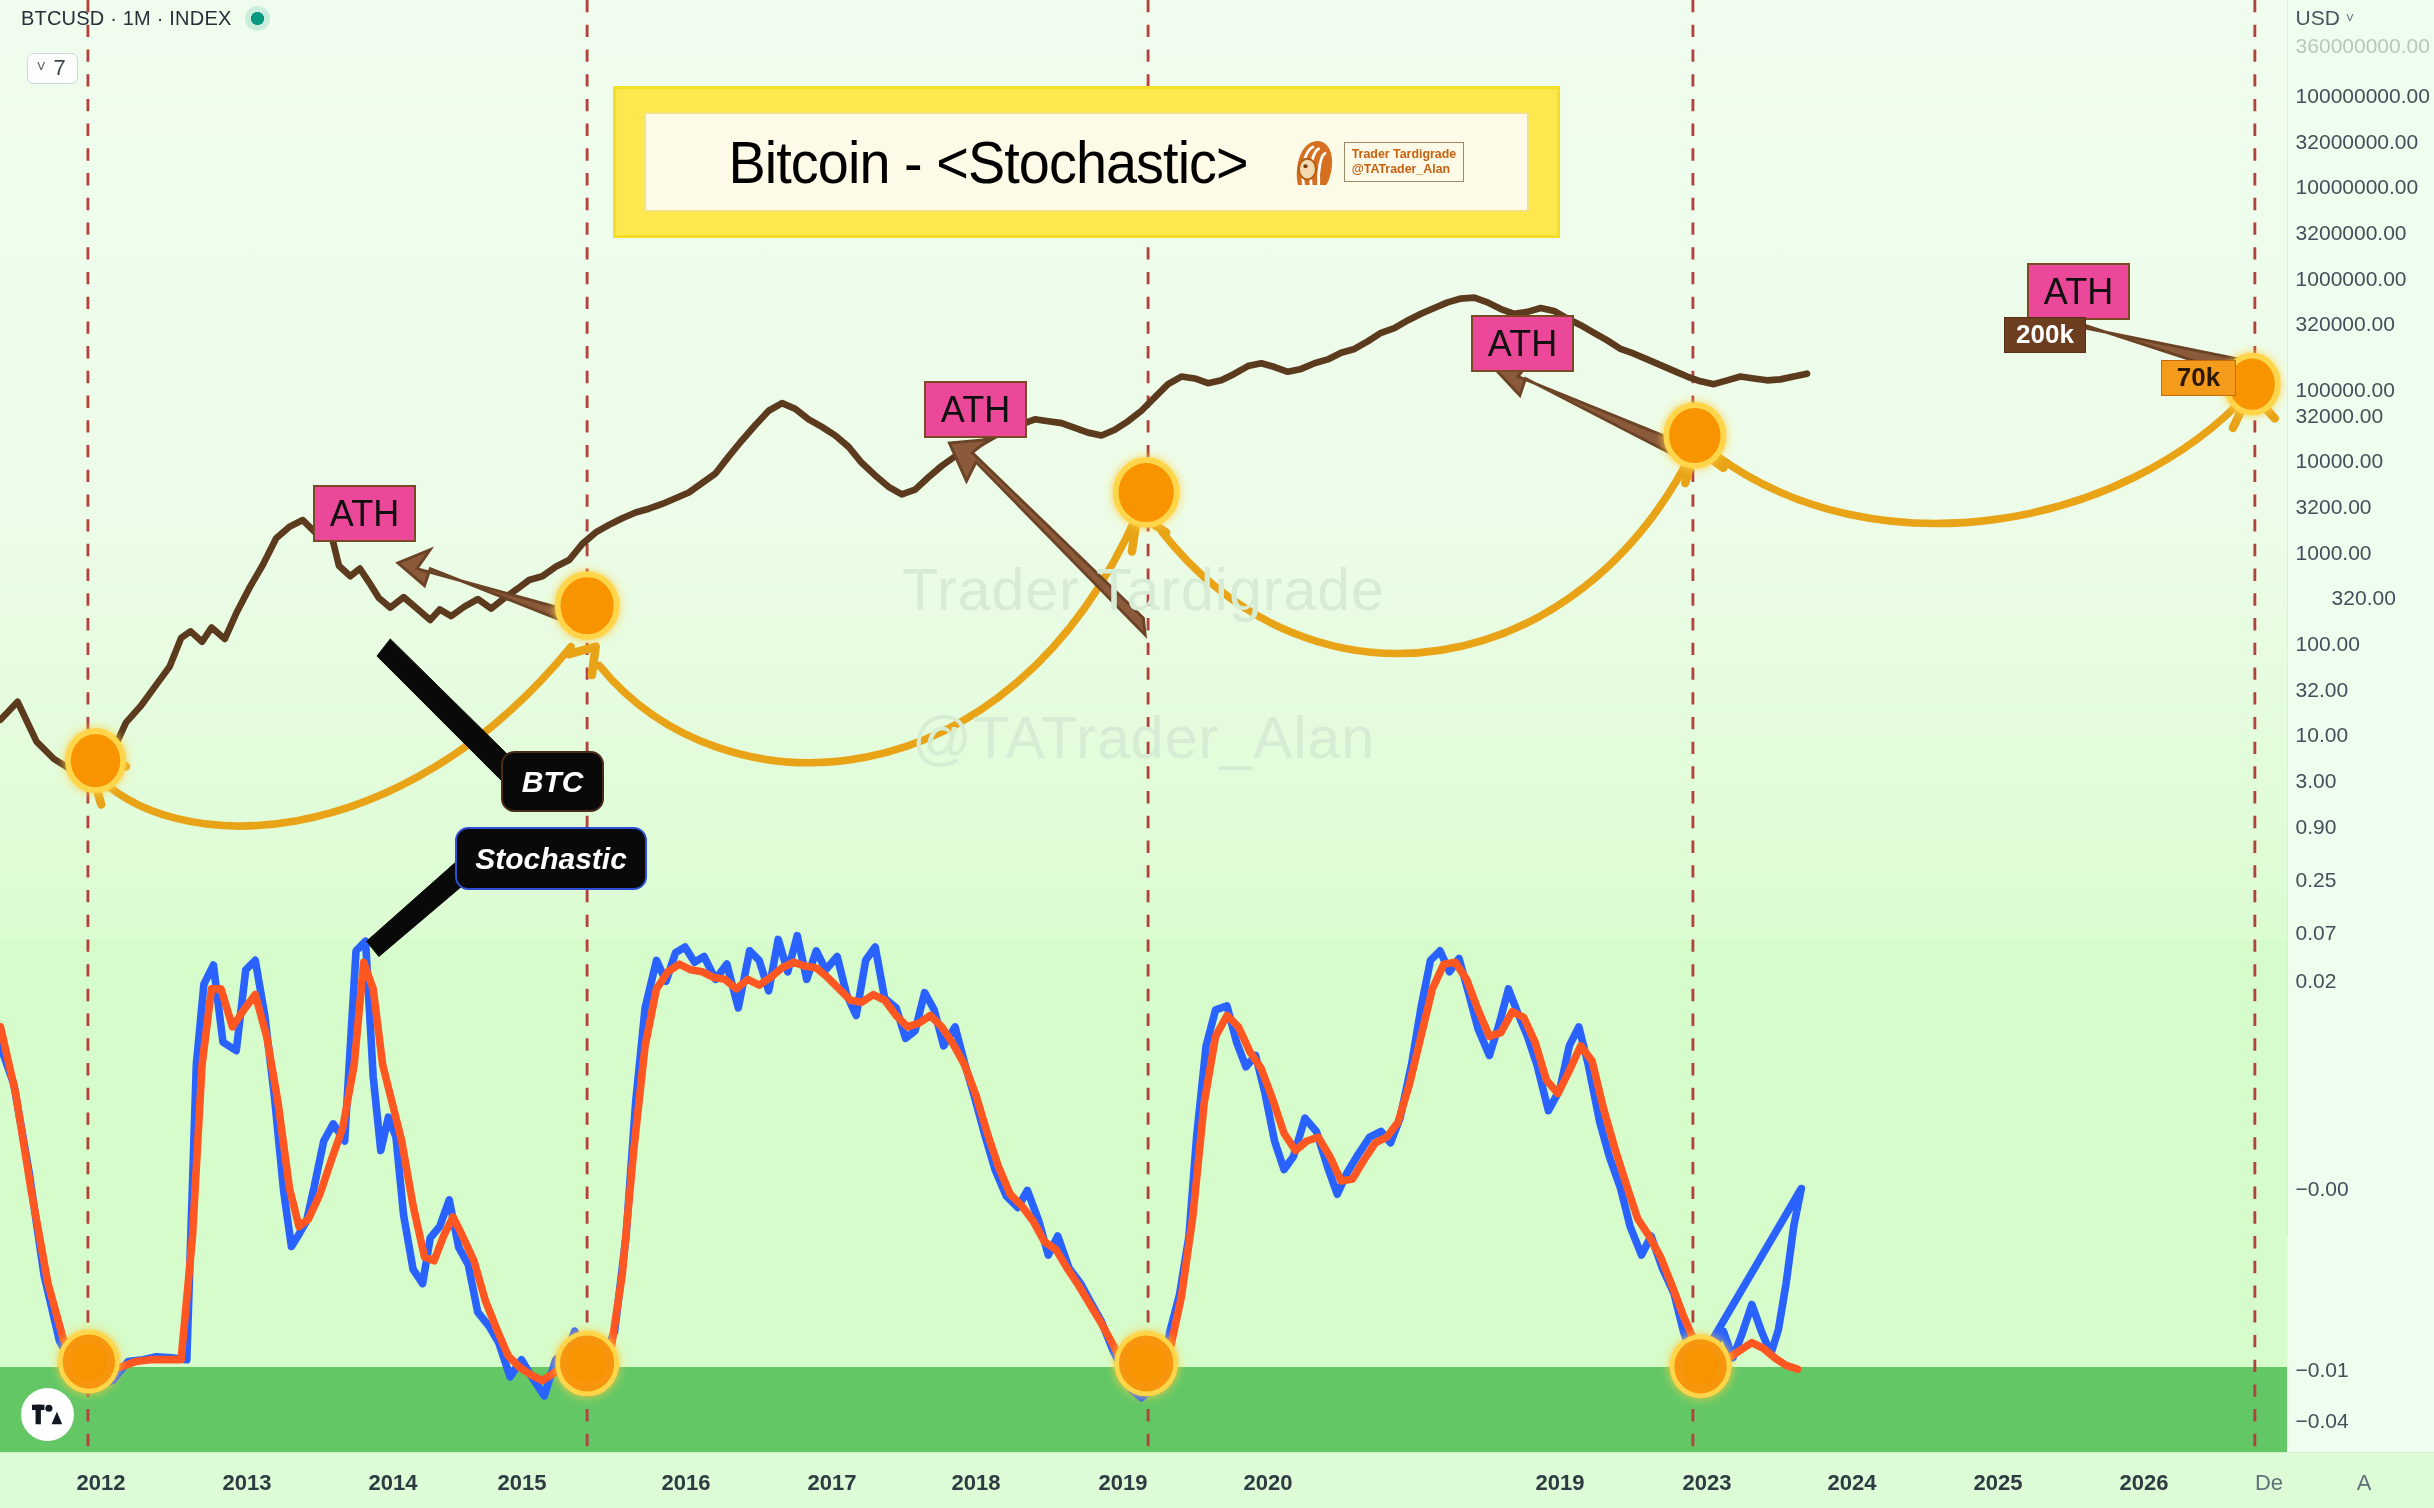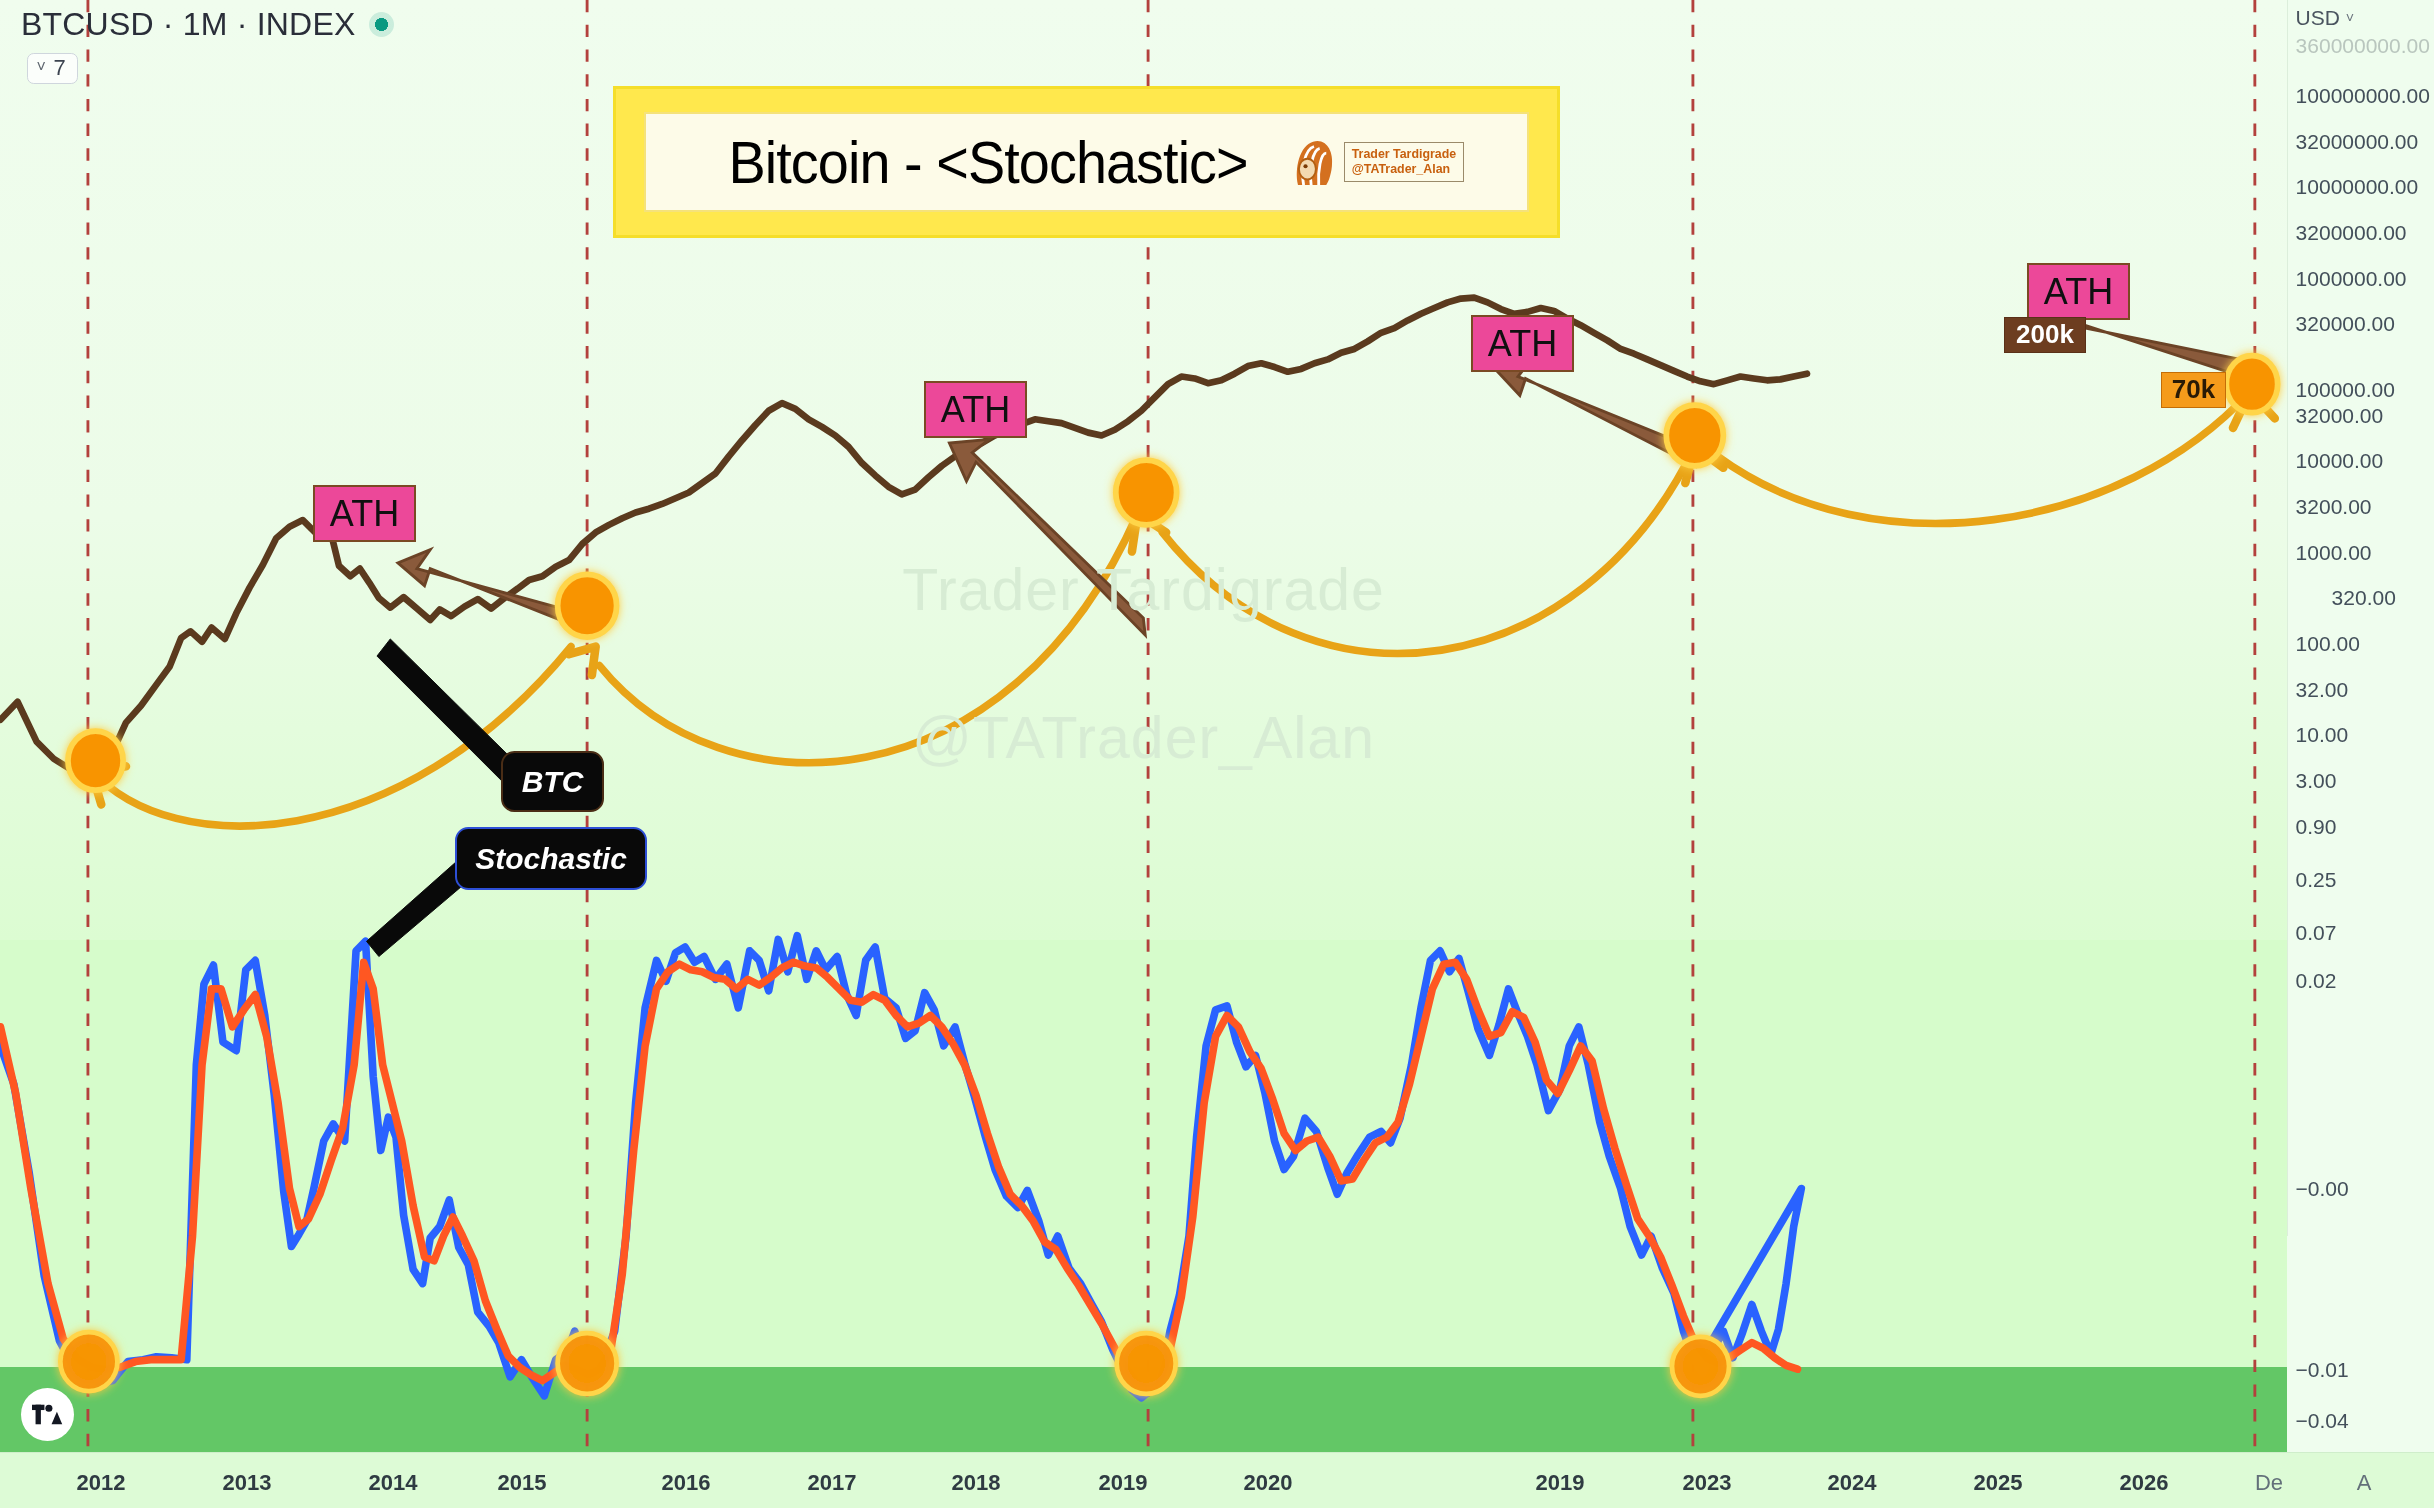--- a/index.html
+++ b/index.html
@@ -12,21 +12,21 @@
 
   
   .plot-bg{position:absolute;left:0;top:0;width:2287px;height:1452px;background:#eefdeb;}
   .upper-bg{position:absolute;left:0;top:0;width:2287px;height:940px;
             background:linear-gradient(180deg,#f0fdee 0%,#ecfce8 55%,#dcfcd2 100%);}
   .lower-bg{position:absolute;left:0;top:940px;width:2287px;height:513px;background:#d6fccb;}
   .oversold-band{position:absolute;left:0;top:1367px;width:2287px;height:86px;background:#63c766;}
 
   
   .header{position:absolute;left:21px;top:5.7px;display:flex;align-items:center;gap:13.3px;z-index:40;}
-  .symbol-text{font-size:32px;color:#2a2e39;letter-spacing:0.2px;white-space:nowrap;}
+  .symbol-text{font-size:20px;color:#2a2e39;letter-spacing:0.2px;white-space:nowrap;}
   .status-dot{width:25px;height:25px;border-radius:50%;
     background:radial-gradient(circle at 50% 50%, #089981 0 36%, rgba(8,153,129,.16) 38% 100%);}
   .count-badge{position:absolute;left:27px;top:53px;display:flex;align-items:center;gap:7.6px;
     border:1px solid #cfd6dd;background:#fbfefb;border-radius:6.7px;padding:2.9px 11.4px 3.8px 8.6px;z-index:40;}
   .count-badge .chev{font-size:16px;color:#5d656e;line-height:1;transform:translateY(-1px);}
   .count-badge .num{font-size:22px;color:#3c4450;line-height:1;}
 
   
   .price-axis{position:absolute;left:2287px;top:0;width:147px;height:1236px;
     background:#effdee;border-left:1px solid #dceedb;z-index:30;}
@@ -255,21 +255,21 @@
       </span>
     </div>
   </div>
 
   <div class="ath-box" style="left:313px;top:485px;width:99px;height:53px">ATH</div>
   <div class="ath-box" style="left:924px;top:381px;width:99px;height:53px">ATH</div>
   <div class="ath-box" style="left:1471px;top:315px;width:99px;height:53px">ATH</div>
   <div class="ath-box" style="left:2027px;top:263px;width:99px;height:53px">ATH</div>
 
   <div class="kbadge k200" style="left:2004px;top:317px;width:82px;height:36px">200k</div>
-  <div class="kbadge k70" style="left:2161px;top:372px;width:65px;height:36px">70k</div>
+  <div class="kbadge k70" style="left:2161px;top:360px;width:75px;height:36px">70k</div>
 
   <div class="tag tag-btc" style="left:501px;top:751px;width:99px;height:57px">BTC</div>
   <div class="tag tag-stoch" style="left:455px;top:827px;width:188px;height:59px">Stochastic</div>
 
   <div class="tv-logo">
     <svg width="32" height="21" viewBox="0 0 36 22">
       <rect x="0" y="0" width="14" height="6" fill="#131722"></rect>
       <rect x="4" y="0" width="6" height="22" fill="#131722"></rect>
       <circle cx="19" cy="4" r="4" fill="#131722"></circle>
       <path d="M22,22 L28,8 L34,22 Z" fill="#131722"></path>

